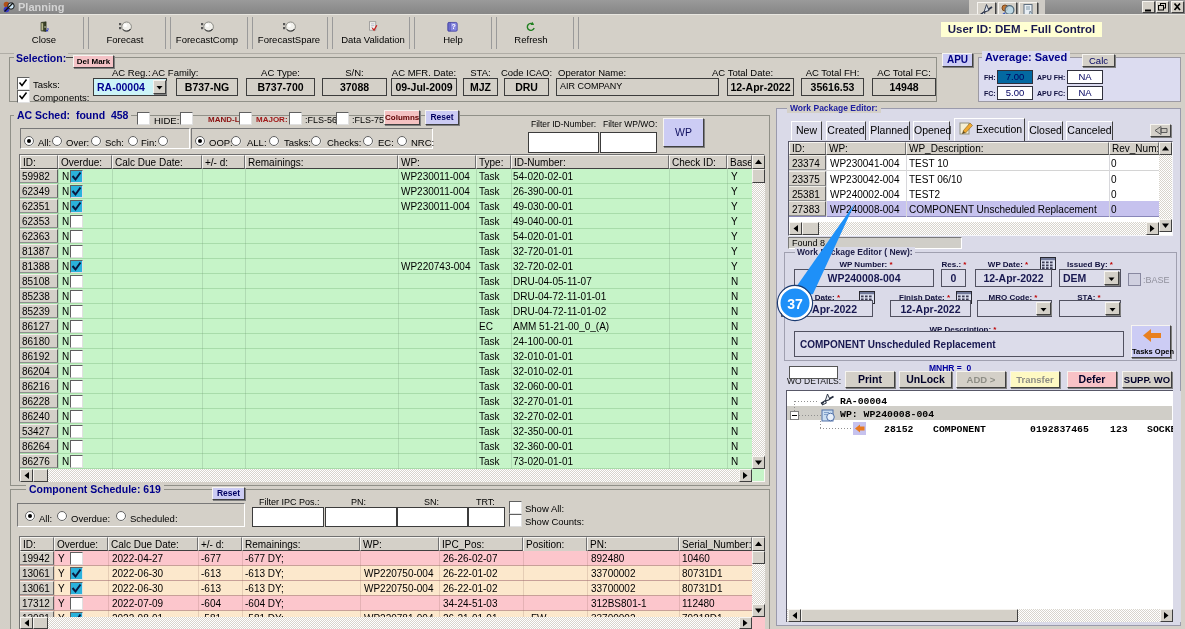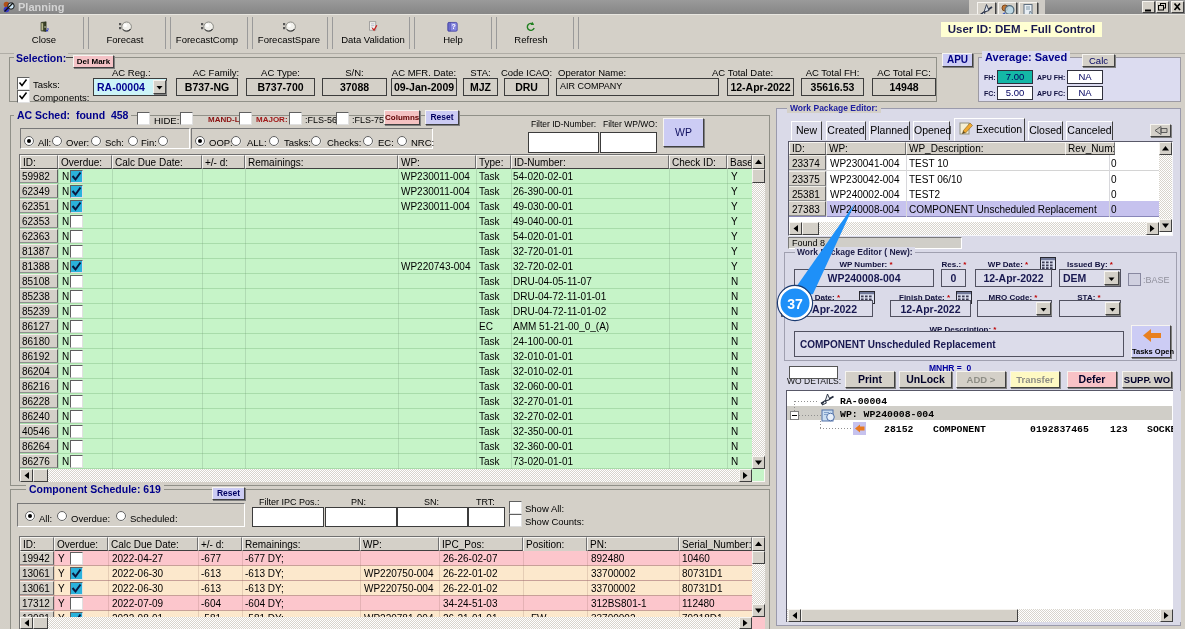--- a/index.html
+++ b/index.html
@@ -133,46 +133,46 @@
         <path d="M1.5 4.5 L4 7.5 L8.5 1.5" stroke="#000" stroke-width="1.5" fill="none"></path>
       </svg></div>
     <div class="flbl" style="left:33px;top:92px;">Components:</div>
 <div class="flbl" style="left:112px;top:67px;">AC Reg.:</div>
 <div class="ab" style="left:93px;top:78px;width:74px;height:18px;border:1px solid #3c3c3c;background:#ccf4f8;box-sizing:border-box;">
 <div class="ab" style="left:3px;top:2px;font-weight:bold;color:#000090;font-size:10.5px;">RA-00004</div>
 <div class="btn" style="left:59px;top:1px;width:13px;height:14px;"><svg width="11" height="13">
           <path d="M2.5 5 L5.5 8.5 L8.5 5 Z" fill="#000"></path>
         </svg></div>
     </div>
-<div class="flbl" style="left:170px;top:67px;width:92px;text-align:center;">AC Family:</div>
+<div class="flbl" style="left:152px;top:67px;width:92px;text-align:left;">AC Family:</div>
 <div class="fld" style="left:176px;top:78px;width:62px;height:18px;line-height:16px;">B737-NG</div>
 <div class="flbl" style="left:231px;top:67px;width:99px;text-align:center;">AC Type:</div>
 <div class="fld" style="left:246px;top:78px;width:69px;height:18px;line-height:16px;">B737-700</div>
 <div class="flbl" style="left:307px;top:67px;width:95px;text-align:center;">S/N:</div>
 <div class="fld" style="left:322px;top:78px;width:65px;height:18px;line-height:16px;">37088</div>
 <div class="flbl" style="left:376px;top:67px;width:96px;text-align:center;">AC MFR. Date:</div>
-<div class="fld" style="left:391px;top:78px;width:66px;height:18px;line-height:16px;">09-Jan-2009</div>
+<div class="fld" style="left:391px;top:78px;width:66px;height:18px;line-height:16px;">09-Jul-2009</div>
 <div class="flbl" style="left:448px;top:67px;width:65px;text-align:center;">STA:</div>
 <div class="fld" style="left:463px;top:78px;width:35px;height:18px;line-height:16px;">MJZ</div>
 <div class="flbl" style="left:489px;top:67px;width:75px;text-align:center;">Code ICAO:</div>
 <div class="fld" style="left:504px;top:78px;width:45px;height:18px;line-height:16px;">DRU</div>
 <div class="flbl" style="left:712px;top:67px;width:97px;">AC Total Date:</div>
 <div class="fld" style="left:727px;top:78px;width:67px;height:18px;line-height:16px;">12-Apr-2022</div>
 <div class="flbl" style="left:786px;top:67px;width:93px;text-align:center;">AC Total FH:</div>
 <div class="fld" style="left:801px;top:78px;width:63px;height:18px;line-height:16px;">35616.53</div>
 <div class="flbl" style="left:857px;top:67px;width:94px;text-align:center;">AC Total FC:</div>
 <div class="fld" style="left:872px;top:78px;width:64px;height:18px;line-height:16px;">14948</div>
 <div class="flbl" style="left:558px;top:67px;">Operator Name:</div>
 <div class="ab" style="left:556px;top:78px;width:163px;height:18px;border:1px solid #3c3c3c;background:#d4d0c8;font-size:9px;padding:2px 0 0 3px;box-sizing:border-box;">AIR COMPANY</div>
 <div class="btn" style="left:942px;top:53px;width:31px;height:14px;background:#ccccf4;color:#000080;font-weight:bold;font-size:10px;line-height:12px;">APU</div>
 <div class="ab" style="left:978px;top:57px;width:203px;height:45px;background:#dcdcf0;border:1px solid #9c9aa4;box-sizing:border-box;"></div>
 <div class="gbl" style="left:982px;top:51px;background:#dcdcf0;padding:0 3px;font-size:11px;">Average: Saved</div>
 <div class="btn" style="left:1082px;top:54px;width:33px;height:13px;color:#000060;font-size:9.5px;line-height:11px;">Calc</div>
 <div class="ab" style="left:984px;top:74px;font-size:7px;font-weight:bold;color:#101040;">FH:</div>
-<div class="ab" style="left:997px;top:70px;width:36px;height:14px;background:#14b8a6;border:1px solid #30303c;color:#000060;text-align:center;font-size:9.5px;line-height:12px;box-sizing:border-box;">7.00</div>
+<div class="ab" style="left:997px;top:70px;width:36px;height:14px;background:#0369a1;border:1px solid #30303c;color:#000060;text-align:center;font-size:9.5px;line-height:12px;box-sizing:border-box;">7.00</div>
 <div class="ab" style="left:1037px;top:74px;font-size:7px;font-weight:bold;color:#101040;">APU FH:</div>
 <div class="ab" style="left:1067px;top:70px;width:36px;height:14px;background:#fff;border:1px solid #30303c;color:#000060;text-align:center;font-size:9.5px;line-height:12px;box-sizing:border-box;">NA</div>
 <div class="ab" style="left:984px;top:90px;font-size:7px;font-weight:bold;color:#101040;">FC:</div>
 <div class="ab" style="left:997px;top:86px;width:36px;height:14px;background:#fff;border:1px solid #30303c;color:#000060;text-align:center;font-size:9.5px;line-height:12px;box-sizing:border-box;">5.00</div>
 <div class="ab" style="left:1037px;top:90px;font-size:7px;font-weight:bold;color:#101040;">APU FC:</div>
 <div class="ab" style="left:1067px;top:86px;width:36px;height:14px;background:#fff;border:1px solid #30303c;color:#000060;text-align:center;font-size:9.5px;line-height:12px;box-sizing:border-box;">NA</div>
 <div class="ab" style="left:10px;top:115px;width:758px;height:369px;border:1px solid #909088;"></div>
 <div class="gbl" style="left:14px;top:109px;background:#d4d0c8;padding:0 3px;font-size:10.5px;">AC Sched:&nbsp; found&nbsp; 458</div>
 <div class="cb" style="left:137px;top:112px;"></div>
 <div class="flbl" style="left:154px;top:115px;color:#000;font-size:9.5px;">HIDE:</div>
@@ -351,21 +351,21 @@
 <div class="cell" style="left:513px;top:396px;">32-270-01-01</div>
 <div class="cell" style="left:731px;top:396px;">N</div>
 <div class="ab" style="left:20px;top:409px;width:732px;height:15px;background:#c6f4c8;border-bottom:1px solid #a8dcaa;box-sizing:border-box;"></div>
 <div class="cell idc" style="left:20px;top:409px;width:38px;height:14px;padding-left:2px;line-height:14px;">86240</div>
 <div class="cell" style="left:62px;top:411px;">N</div>
 <div class="cb" style="left:70px;top:410px;"></div>
 <div class="cell" style="left:479px;top:411px;">Task</div>
 <div class="cell" style="left:513px;top:411px;">32-270-02-01</div>
 <div class="cell" style="left:731px;top:411px;">N</div>
 <div class="ab" style="left:20px;top:424px;width:732px;height:15px;background:#c6f4c8;border-bottom:1px solid #a8dcaa;box-sizing:border-box;"></div>
-<div class="cell idc" style="left:20px;top:424px;width:38px;height:14px;padding-left:2px;line-height:14px;">40546</div>
+<div class="cell idc" style="left:20px;top:424px;width:38px;height:14px;padding-left:2px;line-height:14px;">53427</div>
 <div class="cell" style="left:62px;top:426px;">N</div>
 <div class="cb" style="left:70px;top:425px;"></div>
 <div class="cell" style="left:479px;top:426px;">Task</div>
 <div class="cell" style="left:513px;top:426px;">32-350-00-01</div>
 <div class="cell" style="left:731px;top:426px;">N</div>
 <div class="ab" style="left:20px;top:439px;width:732px;height:15px;background:#c6f4c8;border-bottom:1px solid #a8dcaa;box-sizing:border-box;"></div>
 <div class="cell idc" style="left:20px;top:439px;width:38px;height:14px;padding-left:2px;line-height:14px;">86264</div>
 <div class="cell" style="left:62px;top:441px;">N</div>
 <div class="cb" style="left:70px;top:440px;"></div>
 <div class="cell" style="left:479px;top:441px;">Task</div>
@@ -537,21 +537,21 @@
     </div>
 <div class="ab" style="left:1028px;top:121px;width:35px;height:19px;background:#dadae8;border-top:1px solid #fff;border-left:1px solid #fff;border-right:1px solid #404040;box-sizing:border-box;font-size:10.5px;text-align:center;line-height:17px;">Closed</div>
 <div class="ab" style="left:1066px;top:121px;width:47px;height:19px;background:#dadae8;border-top:1px solid #fff;border-left:1px solid #fff;border-right:1px solid #404040;box-sizing:border-box;font-size:10.5px;text-align:center;line-height:17px;">Canceled</div>
 <div class="btn" style="left:1150px;top:124px;width:21px;height:13px;"><svg width="19" height="11">
         <path d="M10 1.5 L4 5.5 L10 9.5 Z M10 3.5 h6 v4 h-6z" fill="#c8c4bc" stroke="#505050" stroke-width="0.9"></path>
       </svg></div>
 <div class="ab" style="left:788px;top:141px;width:385px;height:95px;border-top:1px solid #585868;border-left:1px solid #585868;border-bottom:1px solid #f6f6fa;border-right:1px solid #f6f6fa;background:#fff;box-sizing:border-box;"></div>
 <div class="gh" style="left:789px;top:142px;width:37px;height:13px;line-height:12px;">ID:</div>
 <div class="gh" style="left:826px;top:142px;width:80px;height:13px;line-height:12px;">WP:</div>
 <div class="gh" style="left:906px;top:142px;width:203px;height:13px;line-height:12px;">WP_Description:</div>
-<div class="gh" style="left:1065px;top:142px;width:50px;height:13px;line-height:12px;">Rev_Num:</div>
+<div class="gh" style="left:1109px;top:142px;width:50px;height:13px;line-height:12px;">Rev_Num:</div>
 <div class="ab" style="left:789px;top:155px;width:370px;height:16px;background:#fff;border-bottom:1px solid #d4d4d4;box-sizing:border-box;"></div>
 <div class="cell idc" style="left:789px;top:155px;width:37px;height:15px;padding-left:3px;line-height:15px;background:#d4d0c8;">23374</div>
 <div class="cell" style="left:830px;top:158px;">WP230041-004</div>
 <div class="cell" style="left:909px;top:158px;">TEST 10</div>
 <div class="cell" style="left:1111px;top:158px;">0</div>
 <div class="ab" style="left:789px;top:171px;width:370px;height:16px;background:#fff;border-bottom:1px solid #d4d4d4;box-sizing:border-box;"></div>
 <div class="cell idc" style="left:789px;top:171px;width:37px;height:15px;padding-left:3px;line-height:15px;background:#d4d0c8;">23375</div>
 <div class="cell" style="left:830px;top:174px;">WP230042-004</div>
 <div class="cell" style="left:909px;top:174px;">TEST 06/10</div>
 <div class="cell" style="left:1111px;top:174px;">0</div>

